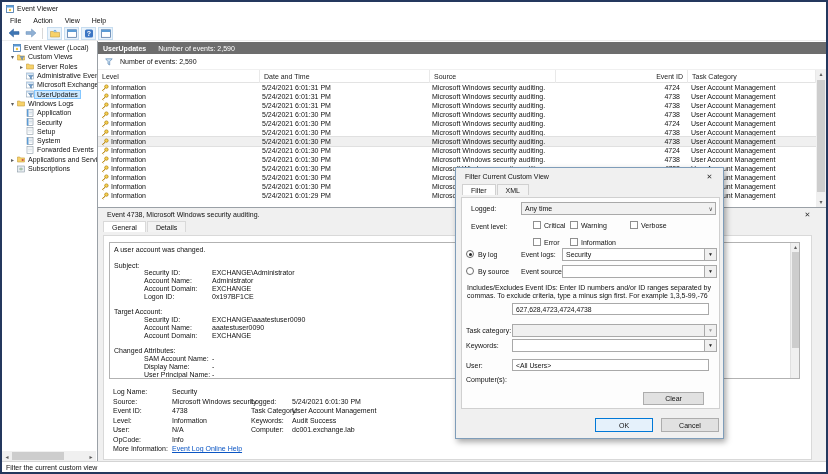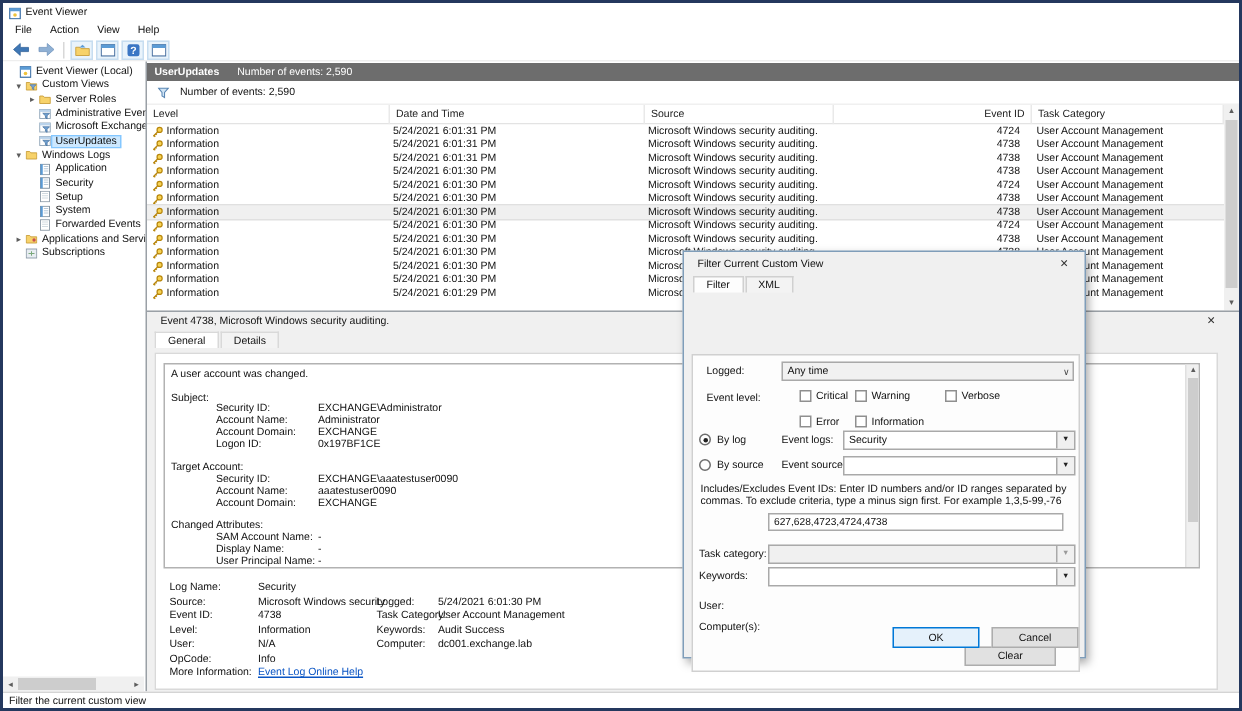--- a/index.html
+++ b/index.html
@@ -71,21 +71,21 @@
   
   .statusbar { position:absolute; left:0; right:0; bottom:0; height:11px; background:#fff; border-top:1px solid #d4d4d4; display:flex; align-items:center; padding-left:4px; }
 
   
   .dialog { position:absolute; left:453px; top:165px; width:269px; height:272px; background:#f0f0f0; border:1px solid #7f9db9; box-shadow:2px 3px 6px rgba(0,0,0,0.35); z-index:10; }
   .dlg-title { position:absolute; left:9px; top:5px; }
   .dlg-close { position:absolute; right:9px; top:4px; width:9px; height:9px; text-align:center; line-height:9px; color:#333; }
   .dlg-tabs { position:absolute; left:6px; top:16px; display:flex; }
   .dlg-tab { padding:2px 8px 1px 8px; border:1px solid #d0d0d0; border-bottom:none; background:#f3f3f3; margin-right:1px; }
   .dlg-tab.sel { background:#fdfdfd; z-index:3; position:relative; }
-  .dlg-page { position:absolute; left:5px; top:29px; width:259px; height:212px; background:#fdfdfd; border:1px solid #d0d0d0;margin-top:39px; }
+  .dlg-page { position:absolute; left:5px; top:29px; width:259px; height:212px; background:#fdfdfd; border:1px solid #d0d0d0; }
   .dlg-page .plabel { position:absolute; white-space:nowrap; }
   .combo { position:absolute; height:13px; background:#f1f1f1; border:1px solid #a9a9a9; display:flex; align-items:center; padding-left:3px; }
   .combo .chev { position:absolute; right:2px; top:2px; color:#444; font-size:6px; }
   .combo2 { position:absolute; height:13px; background:#fff; border:1px solid #a9a9a9; display:flex; align-items:center; padding-left:3px; }
   .dd-btn { position:absolute; right:0; top:0; width:12px; height:11px; background:#f0f0f0; border-left:1px solid #a9a9a9; text-align:center; line-height:11px; font-size:5px; color:#222; }
   .combo2.disabled { background:#f0f0f0; color:#8a8a8a; }
   .combo2.disabled .dd-btn { color:#9a9a9a; }
   .tfield { position:absolute; height:12px; border:1px solid #a9a9a9; background:#fff; font-family:"Liberation Sans",sans-serif; font-size:6.8px; padding:0 3px; color:#111; }
   .cb { position:absolute; width:8px; height:8px; border:1px solid #8f8f8f; background:#fff; }
   .cb-lab { position:absolute; white-space:nowrap; }
@@ -728,20 +728,21 @@
         <span class="dd-btn">▼</span>
       </div>
 
       <span class="plabel" style="left:4px; top:144px;">Keywords:</span>
       <div class="combo2" style="left:50px; top:141px; width:205px;">
         <span></span>
         <span class="dd-btn">▼</span>
       </div>
 
       <span class="plabel" style="left:4px; top:164px;">User:</span>
+      <input class="tfield" style="left: 50px; top: 161px; width: 197px;" readonly="" value="&lt;All Users&gt;">
 
       <span class="plabel" style="left:4px; top:178px;">Computer(s):</span>
 
       <div class="btn" style="left:181px; top:194px; width:61px; height:13px;">
         <span>Clear</span>
       </div>
     </div>
 
     <div class="btn primary" style="left:139px; top:250px; width:58px; height:14px;">
       <span>OK</span>

